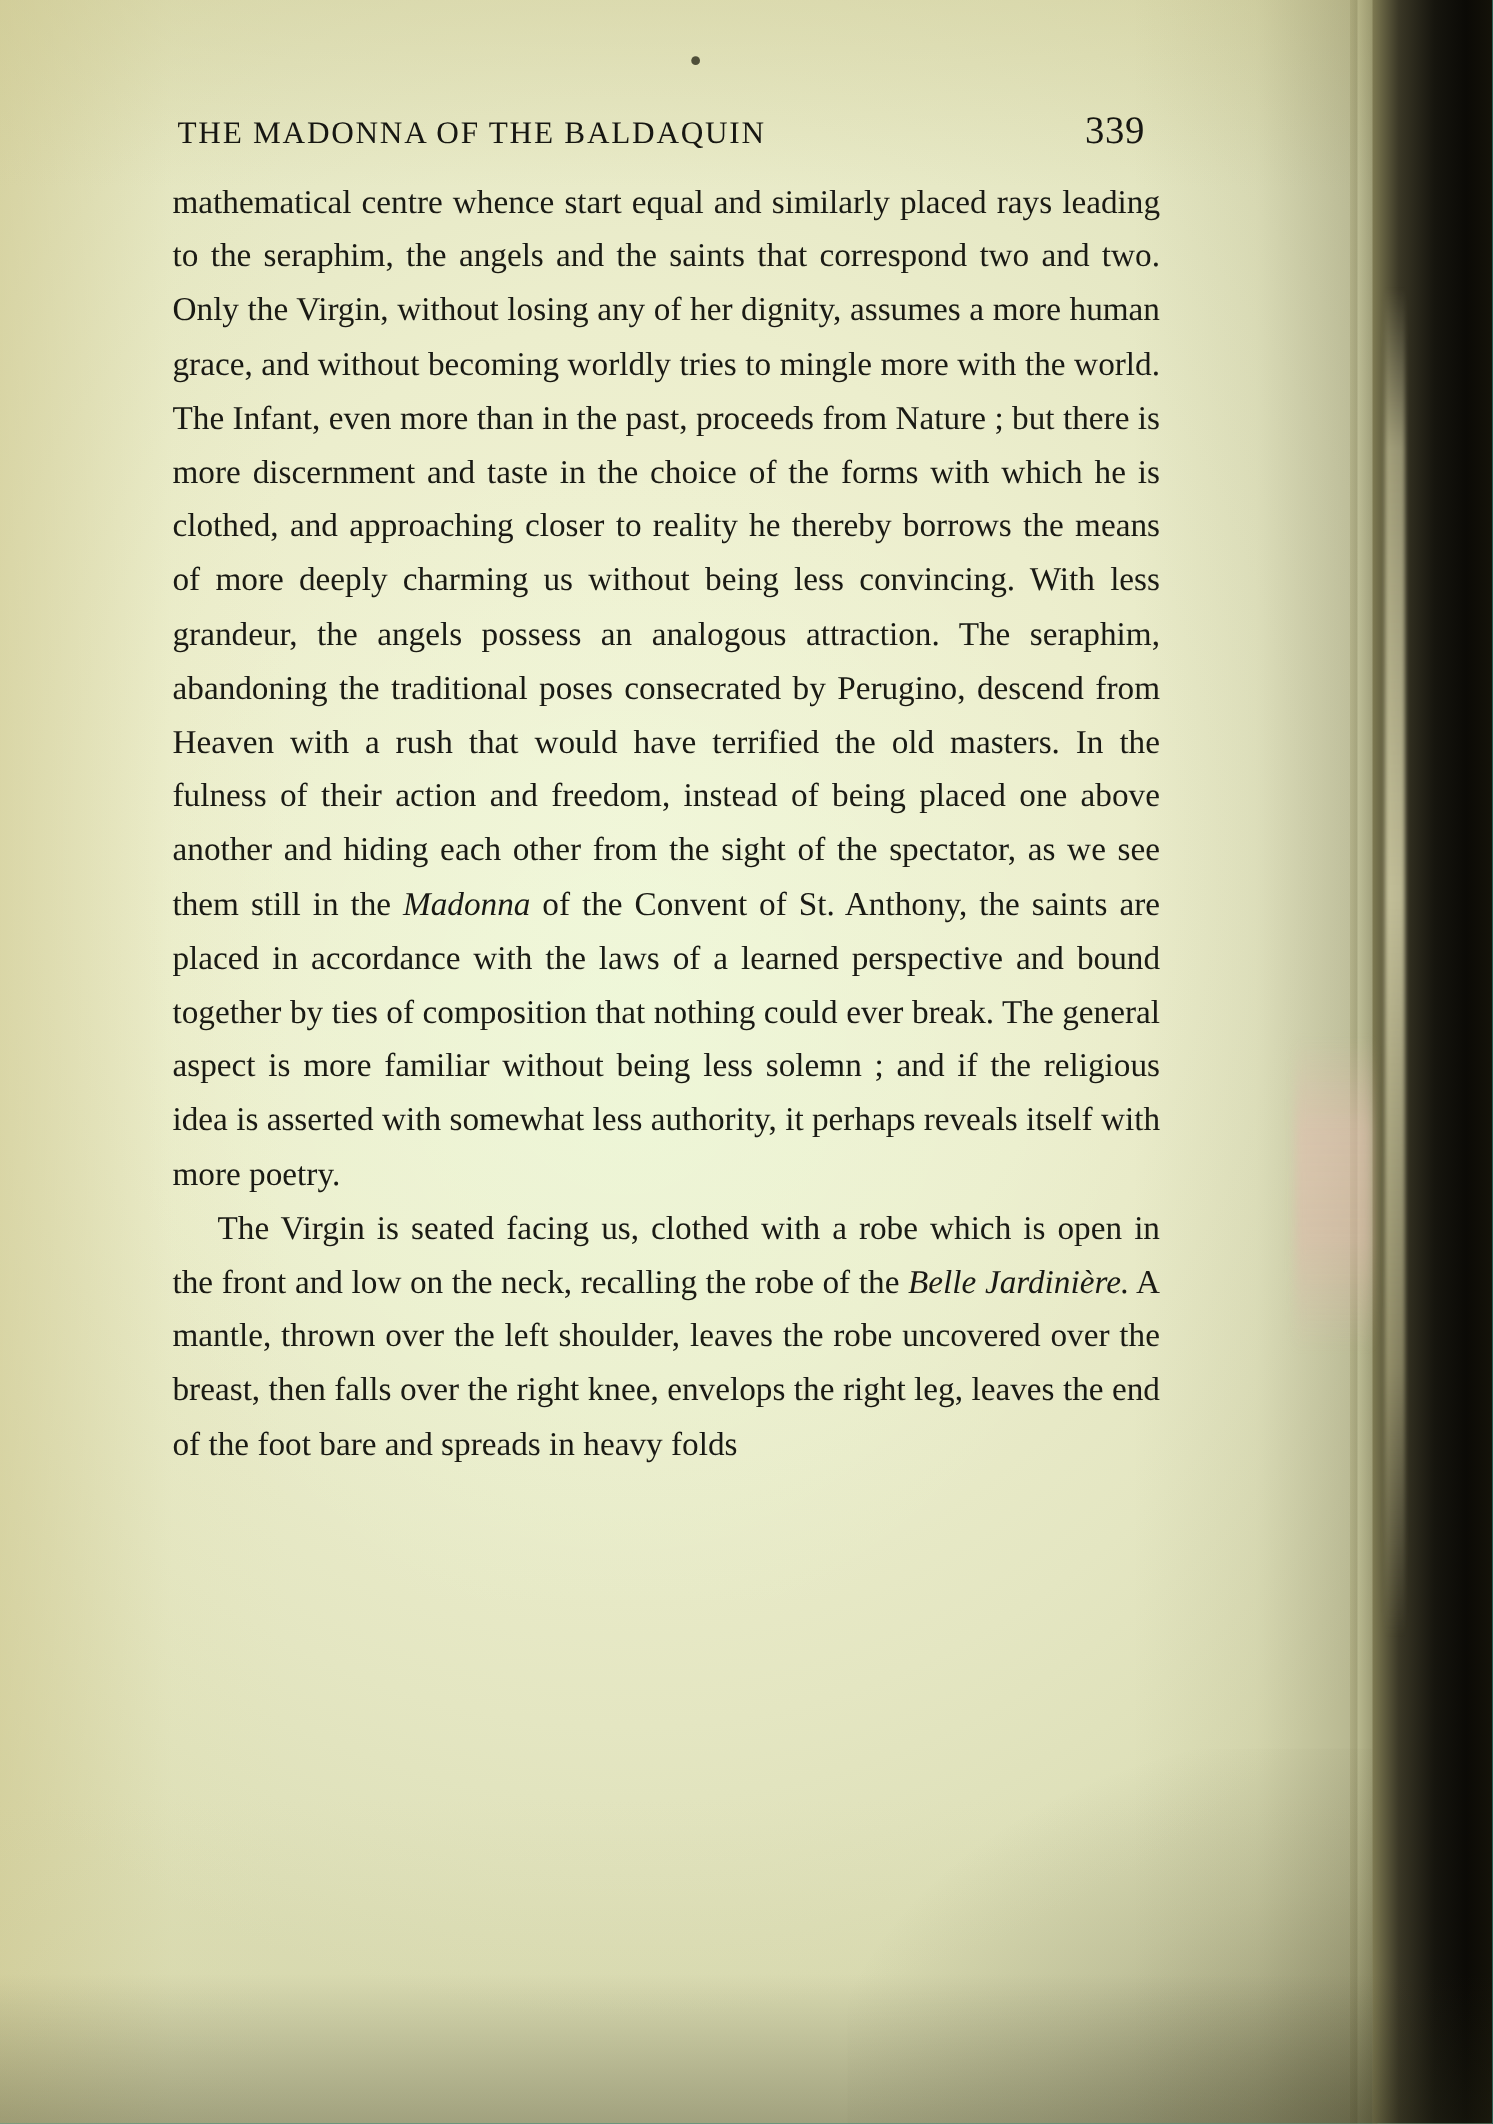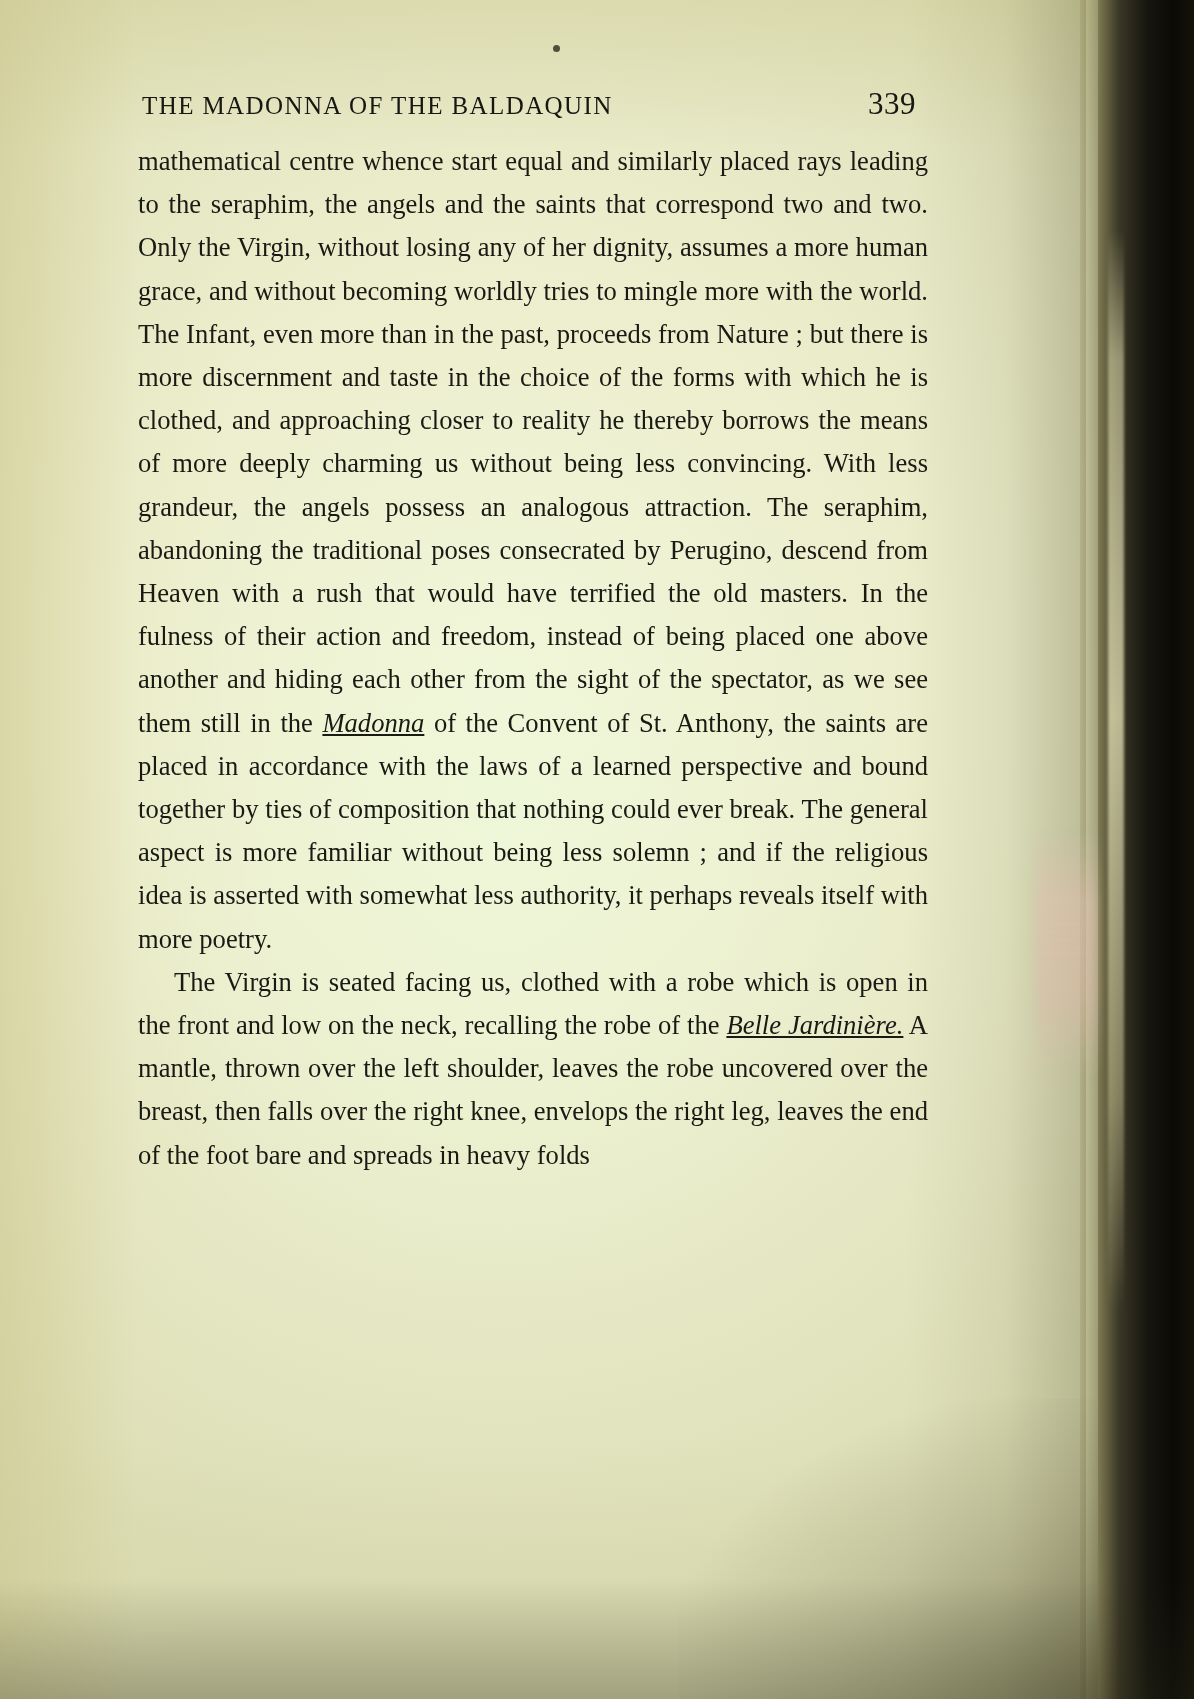--- a/index.html
+++ b/index.html
@@ -144,21 +144,20 @@
   }
   .body-text p {
     margin: 0;
     text-indent: 0;
   }
   .body-text p.indent {
     text-indent: 36px;
   }
   .body-text i {
     font-style: italic;
-    text-decoration: underline;
   }
   
   .body-text, .rh-title {
     transform-origin: left top;
   }
 </style>
 </head>
 <body>
 
 <div class="page">

